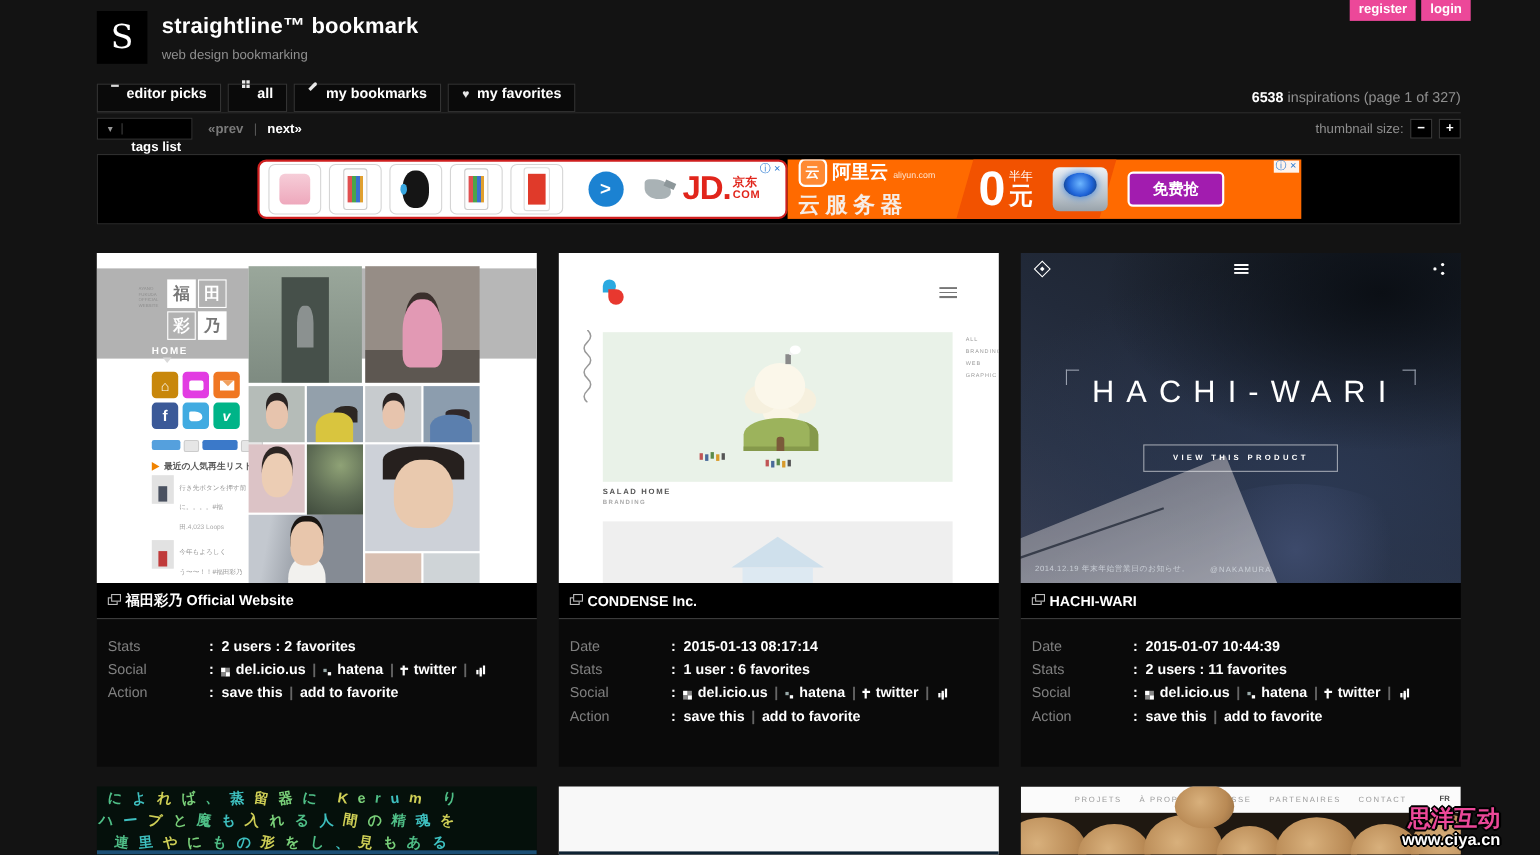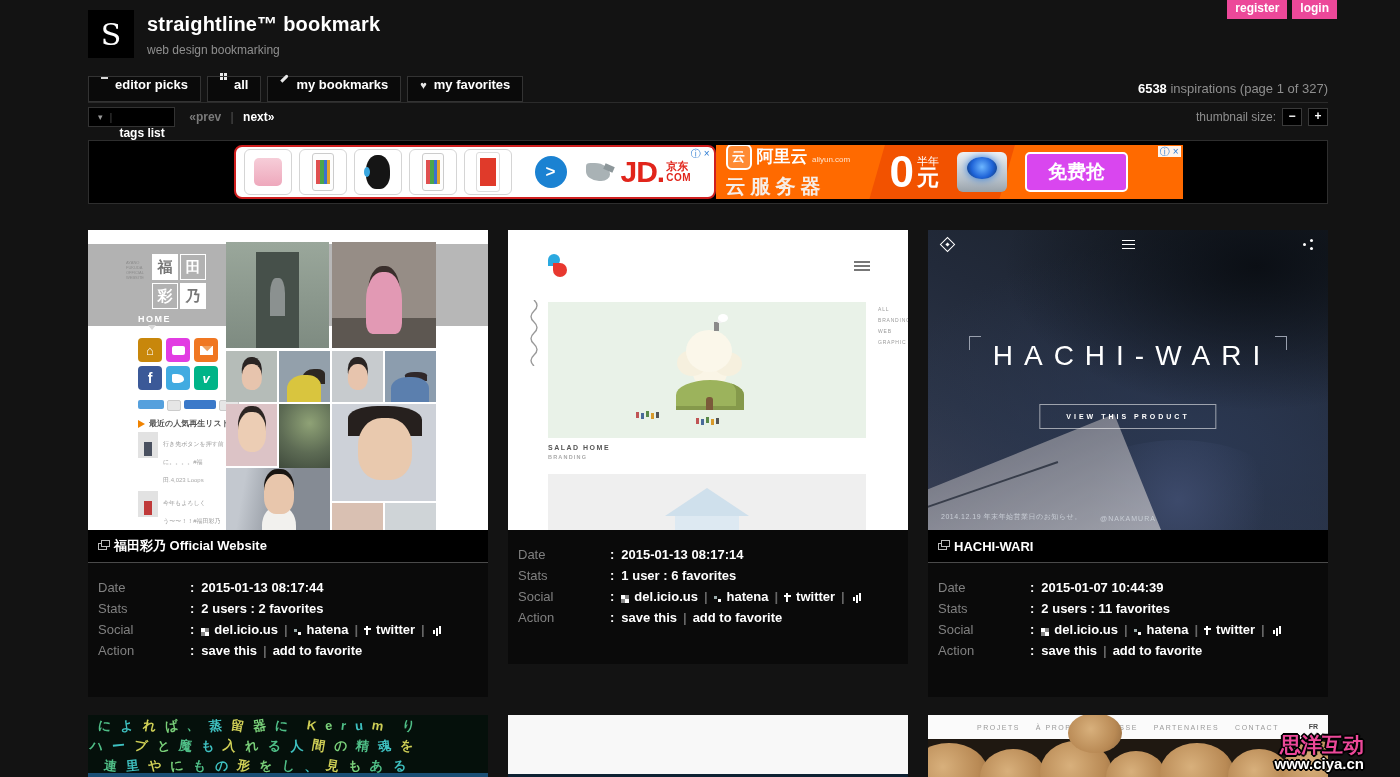--- a/index.html
+++ b/index.html
@@ -80,22 +80,22 @@
   .aliprice::before{content:'';position:absolute;left:-6px;top:-14px;width:130px;height:80px;
           background:#f25200;transform:skewX(-16deg);z-index:0;}
   .alizero{position:relative;z-index:1;color:#fff;font-size:44px;font-weight:bold;line-height:44px;}
   .aliunit{position:relative;z-index:1;display:flex;flex-direction:column;align-items:center;margin-left:3px;}
   .aliunit .top{color:#fff;font-size:11px;font-weight:normal;line-height:12px;}
   .aliunit .yuan{color:#fff;font-size:22px;font-weight:bold;line-height:22px;}
   .aliserver{position:relative;z-index:1;width:50px;height:40px;margin-left:10px;border-radius:6px;
           background:linear-gradient(#eef1f4,#b7c0c7 70%,#98a2aa);}
   .aliserver::after{content:'';position:absolute;left:10px;top:5px;width:30px;height:22px;border-radius:50%;
           background:radial-gradient(circle at 50% 45%,#6db6ff 0%,#1f64d8 55%,#0a2f66 100%);box-shadow:0 0 8px #2a7ae0;}
-  .alicta{margin-left:18px;background:#d946ef;border:2px solid #fff;border-radius:5px;color:#fff;
-          font-size:19px;font-weight:bold;padding:5px 21px;z-index:1;}
+  .alicta{margin-left:18px;background:#a21caf;border:2px solid #fff;border-radius:5px;color:#fff;
+          font-size:14px;font-weight:bold;padding:5px 21px;z-index:1;}
   
   .cards{position:absolute;left:88px;top:230px;display:flex;gap:20px;}
   .card{width:400px;}
   .thumb{position:relative;width:400px;height:300px;overflow:hidden;cursor:pointer;}
   .titlebar{height:32px;background:#000;display:flex;align-items:center;padding-left:10px;
             border-bottom:1px solid #4a4a4a;}
   .titlebar .ttl{color:#fff;font-size:13px;font-weight:bold;cursor:pointer;}
   .ic-win{width:7px;height:5px;border:1px solid #bbb;position:relative;display:inline-block;margin-right:7px;}
   .ic-win::after{content:'';position:absolute;left:2px;top:-4px;width:7px;height:5px;border:1px solid #bbb;background:#000;}
   .meta{background:#0a0a0a;height:134px;padding:14px 0 0 10px;box-sizing:border-box;font-size:13px;}
@@ -459,21 +459,20 @@
         <div class="ph pc3"></div>
         <div class="ph pd1"></div>
         <div class="ph pdr1"></div>
         <div class="ph pdr2"></div>
       </div>
       <div class="titlebar">
         <span class="ic-win"></span>
         <span class="ttl">福田彩乃 Official Website</span>
       </div>
       <div class="meta">
-        <div class="mrow"><span class="mlabel">Date</span><span class="mval"><span class="c">:</span><span>2015-01-13 08:17:44</span></span></div>
         <div class="mrow"><span class="mlabel">Stats</span><span class="mval"><span class="c">:</span><span>2 users : 2 favorites</span></span></div>
         <div class="mrow"><span class="mlabel">Social</span><span class="mval"><span class="c">:</span><span class="slink"><span class="ic-del"></span><span>del.icio.us</span></span><span class="ssep">|</span><span class="slink"><span class="ic-hat"></span><span>hatena</span></span><span class="ssep">|</span><span class="slink"><span class="ic-tw"></span><span>twitter</span></span><span class="ssep">|</span><span class="ic-chart"></span></span></div>
         <div class="mrow"><span class="mlabel">Action</span><span class="mval"><span class="c">:</span><span class="alink">save this</span><span class="ssep">|</span><span class="alink">add to favorite</span></span></div>
       </div>
     </div>
 
     <div class="card">
       <div class="thumb cd">
         <div class="cd-logo"></div>
         <div class="cd-burger"></div>
@@ -494,20 +493,24 @@
           <div>BRANDING</div>
           <div>WEB</div>
           <div>GRAPHIC</div>
         </div>
         <div class="cd-cap">SALAD HOME</div>
         <div class="cd-cap2">BRANDING</div>
         <div class="cd-panel2">
           <div class="house"></div>
         </div>
       </div>
+      <div class="titlebar">
+        <span class="ic-win"></span>
+        <span class="ttl">CONDENSE Inc.</span>
+      </div>
       <div class="meta">
         <div class="mrow"><span class="mlabel">Date</span><span class="mval"><span class="c">:</span><span>2015-01-13 08:17:14</span></span></div>
         <div class="mrow"><span class="mlabel">Stats</span><span class="mval"><span class="c">:</span><span>1 user : 6 favorites</span></span></div>
         <div class="mrow"><span class="mlabel">Social</span><span class="mval"><span class="c">:</span><span class="slink"><span class="ic-del"></span><span>del.icio.us</span></span><span class="ssep">|</span><span class="slink"><span class="ic-hat"></span><span>hatena</span></span><span class="ssep">|</span><span class="slink"><span class="ic-tw"></span><span>twitter</span></span><span class="ssep">|</span><span class="ic-chart"></span></span></div>
         <div class="mrow"><span class="mlabel">Action</span><span class="mval"><span class="c">:</span><span class="alink">save this</span><span class="ssep">|</span><span class="alink">add to favorite</span></span></div>
       </div>
     </div>
 
     <div class="card">
       <div class="thumb hw">

